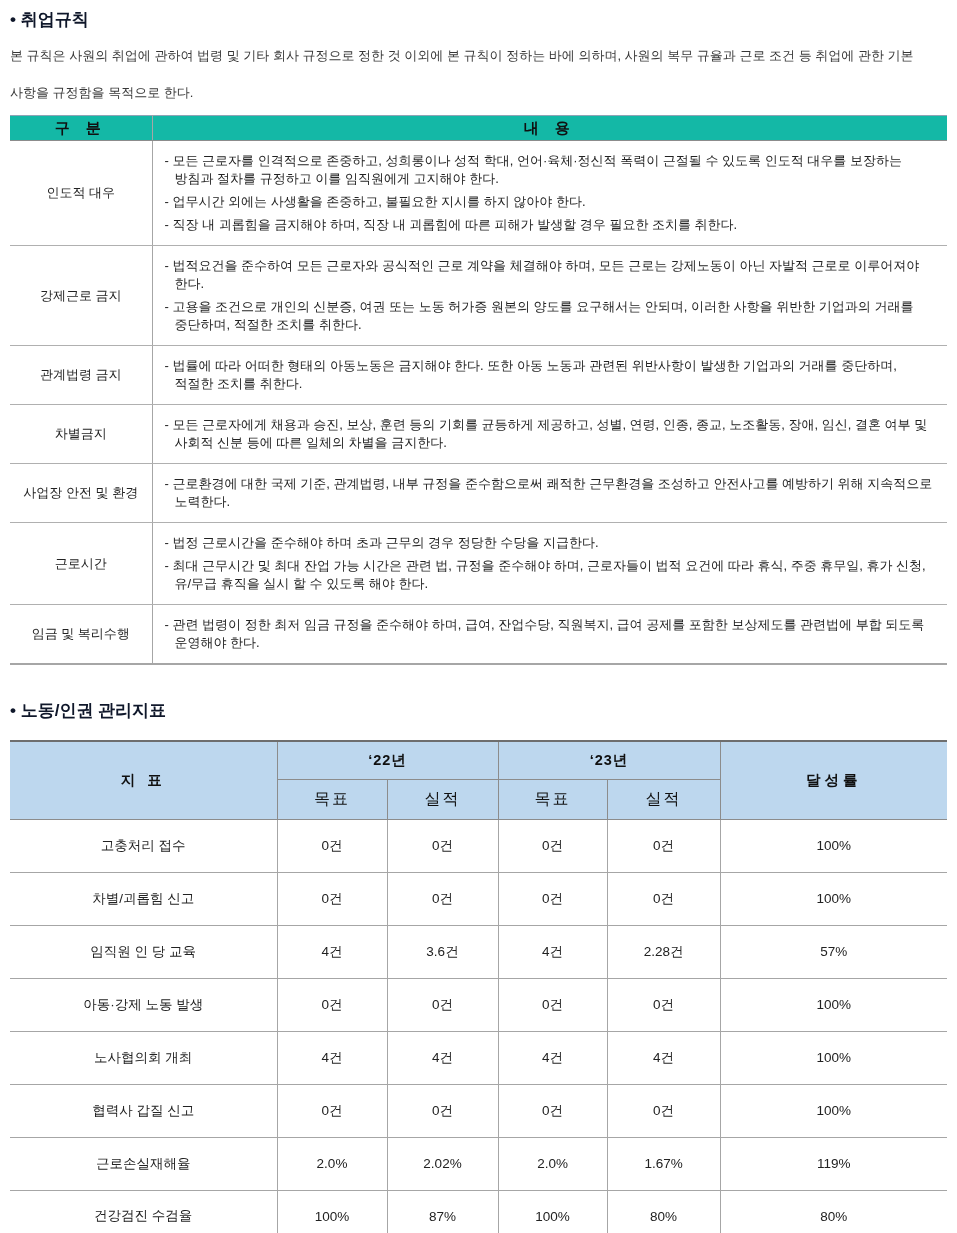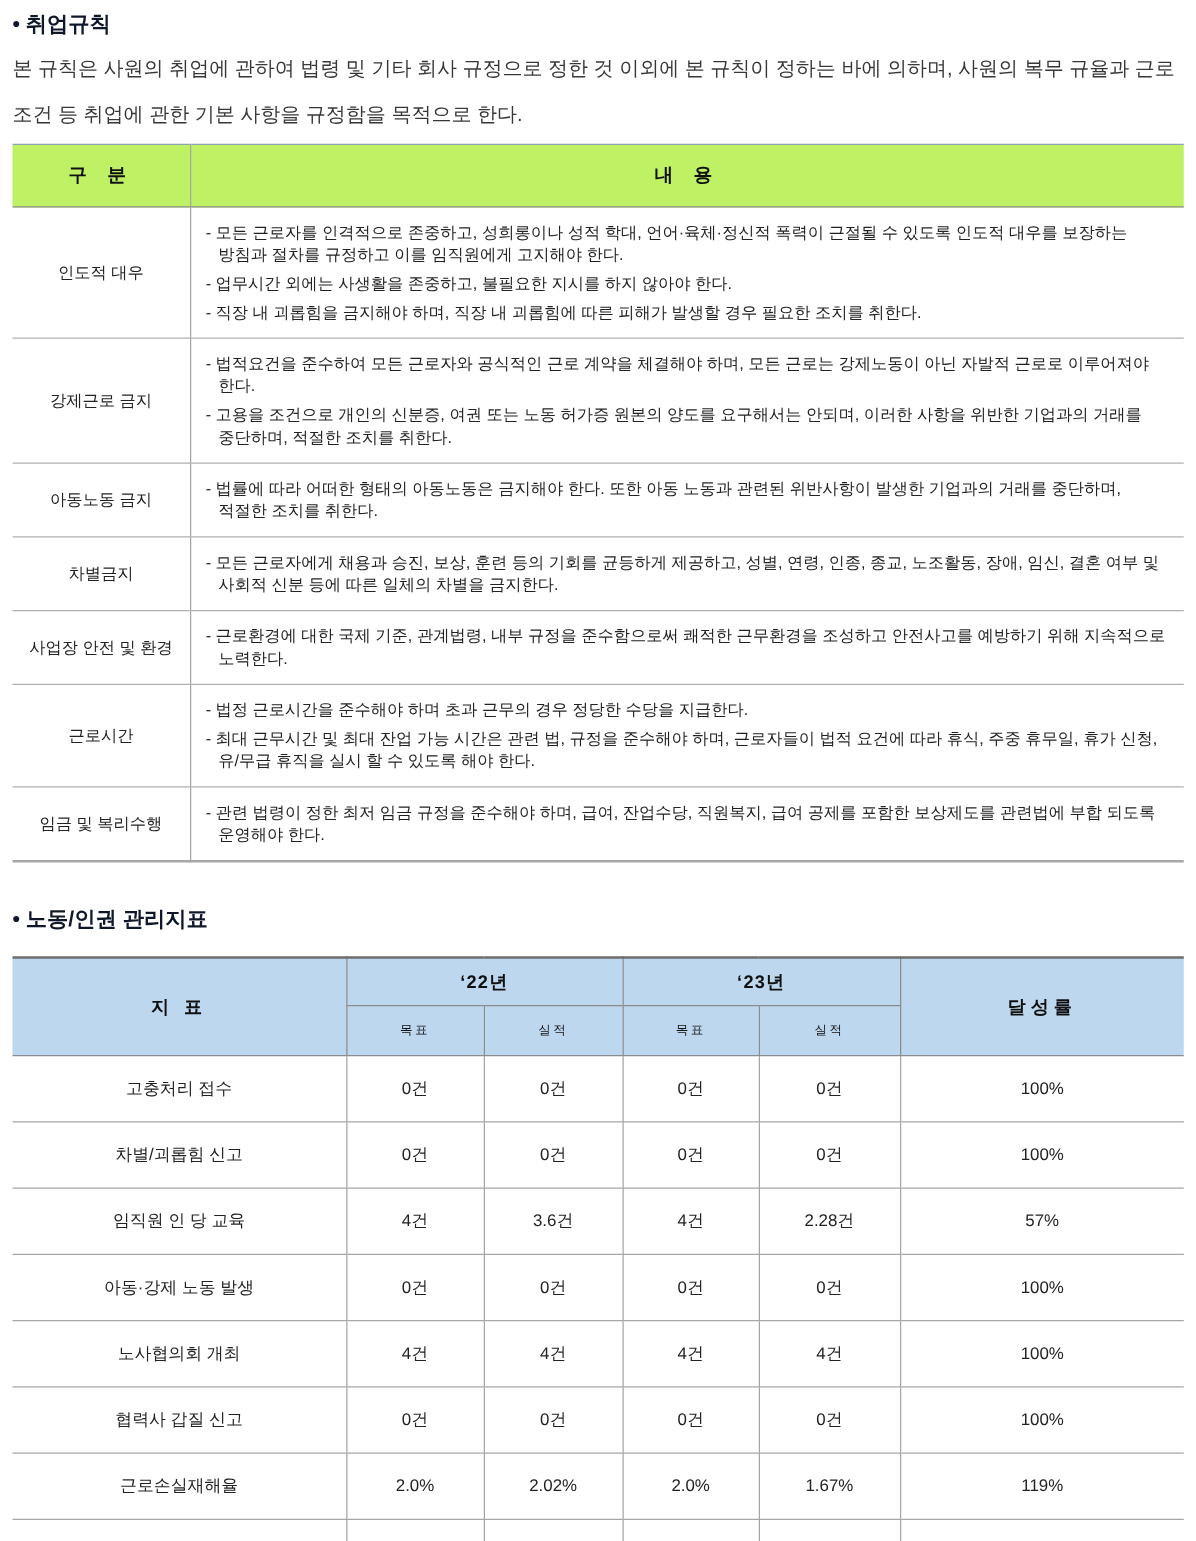--- a/index.html
+++ b/index.html
@@ -18,21 +18,21 @@
     overflow: hidden;
   }
   .section-title {
     font-size: 17px;
     font-weight: bold;
     color: #0f172a;
     letter-spacing: 0px;
     margin: 0 0 6px 0;
   }
   .intro {
-    font-size: 16px;
+    font-size: 13px;
     line-height: 37px;
     color: #373737;
     width: 937px;
     word-break: keep-all;
     margin: 6px 0 4px 0;
   }
 
   
   table {
     border-collapse: collapse;
@@ -43,22 +43,22 @@
     box-sizing: border-box;
     word-break: keep-all;
   }
 
   
   .rules-table {
     border-top: 1.5px solid #8fa3b5;
     border-bottom: 2.5px solid #a6a6a6;
   }
   .rules-table th {
-    background: #bef264;
-    height: 50px;
+    background: #14b8a6;
+    height: 25px;
     font-size: 15px;
     font-weight: bold;
     color: #101010;
     letter-spacing: 6px;
     text-align: center;
     vertical-align: middle;
     border-bottom: 1.5px solid #8c8c8c;
   }
   .rules-table td {
     border-bottom: 1px solid #b0b0b0;
@@ -115,21 +115,21 @@
     letter-spacing: 4px;
   }
   .metrics-table th.year {
     height: 38px;
     font-size: 14.5px;
     font-weight: bold;
     letter-spacing: 1px;
   }
   .metrics-table th.sub {
     height: 40px;
-    font-size: 10px;
+    font-size: 16px;
     font-weight: normal;
     letter-spacing: 2px;
   }
   .metrics-table th.no-left { border-left: none; margin-left: 20px; }
   .metrics-table th.no-right { border-right: none; }
   .metrics-table td {
     height: 53px;
     text-align: center;
     vertical-align: middle;
     font-size: 13.5px;
@@ -171,21 +171,21 @@
 
     <tr class="r-h92">
       <td class="category">강제근로 금지</td>
       <td class="content">
         <div class="item">- 법적요건을 준수하여 모든 근로자와 공식적인 근로 계약을 체결해야 하며, 모든 근로는 강제노동이 아닌 자발적 근로로 이루어져야 한다.</div>
         <div class="item">- 고용을 조건으로 개인의 신분증, 여권 또는 노동 허가증 원본의 양도를 요구해서는 안되며, 이러한 사항을 위반한 기업과의 거래를 중단하며, 적절한 조치를 취한다.</div>
       </td>
     </tr>
 
     <tr class="r-h52">
-      <td class="category">아동노동 금지</td>
+      <td class="category">관계법령 금지</td>
       <td class="content">
         <div class="item">- 법률에 따라 어떠한 형태의 아동노동은 금지해야 한다. 또한 아동 노동과 관련된 위반사항이 발생한 기업과의 거래를 중단하며, 적절한 조치를 취한다.</div>
       </td>
     </tr>
 
     <tr class="r-h51">
       <td class="category">차별금지</td>
       <td class="content">
         <div class="item">- 모든 근로자에게 채용과 승진, 보상, 훈련 등의 기회를 균등하게 제공하고, 성별, 연령, 인종, 종교, 노조활동, 장애, 임신, 결혼 여부 및 사회적 신분 등에 따른 일체의 차별을 금지한다.</div>
       </td>

